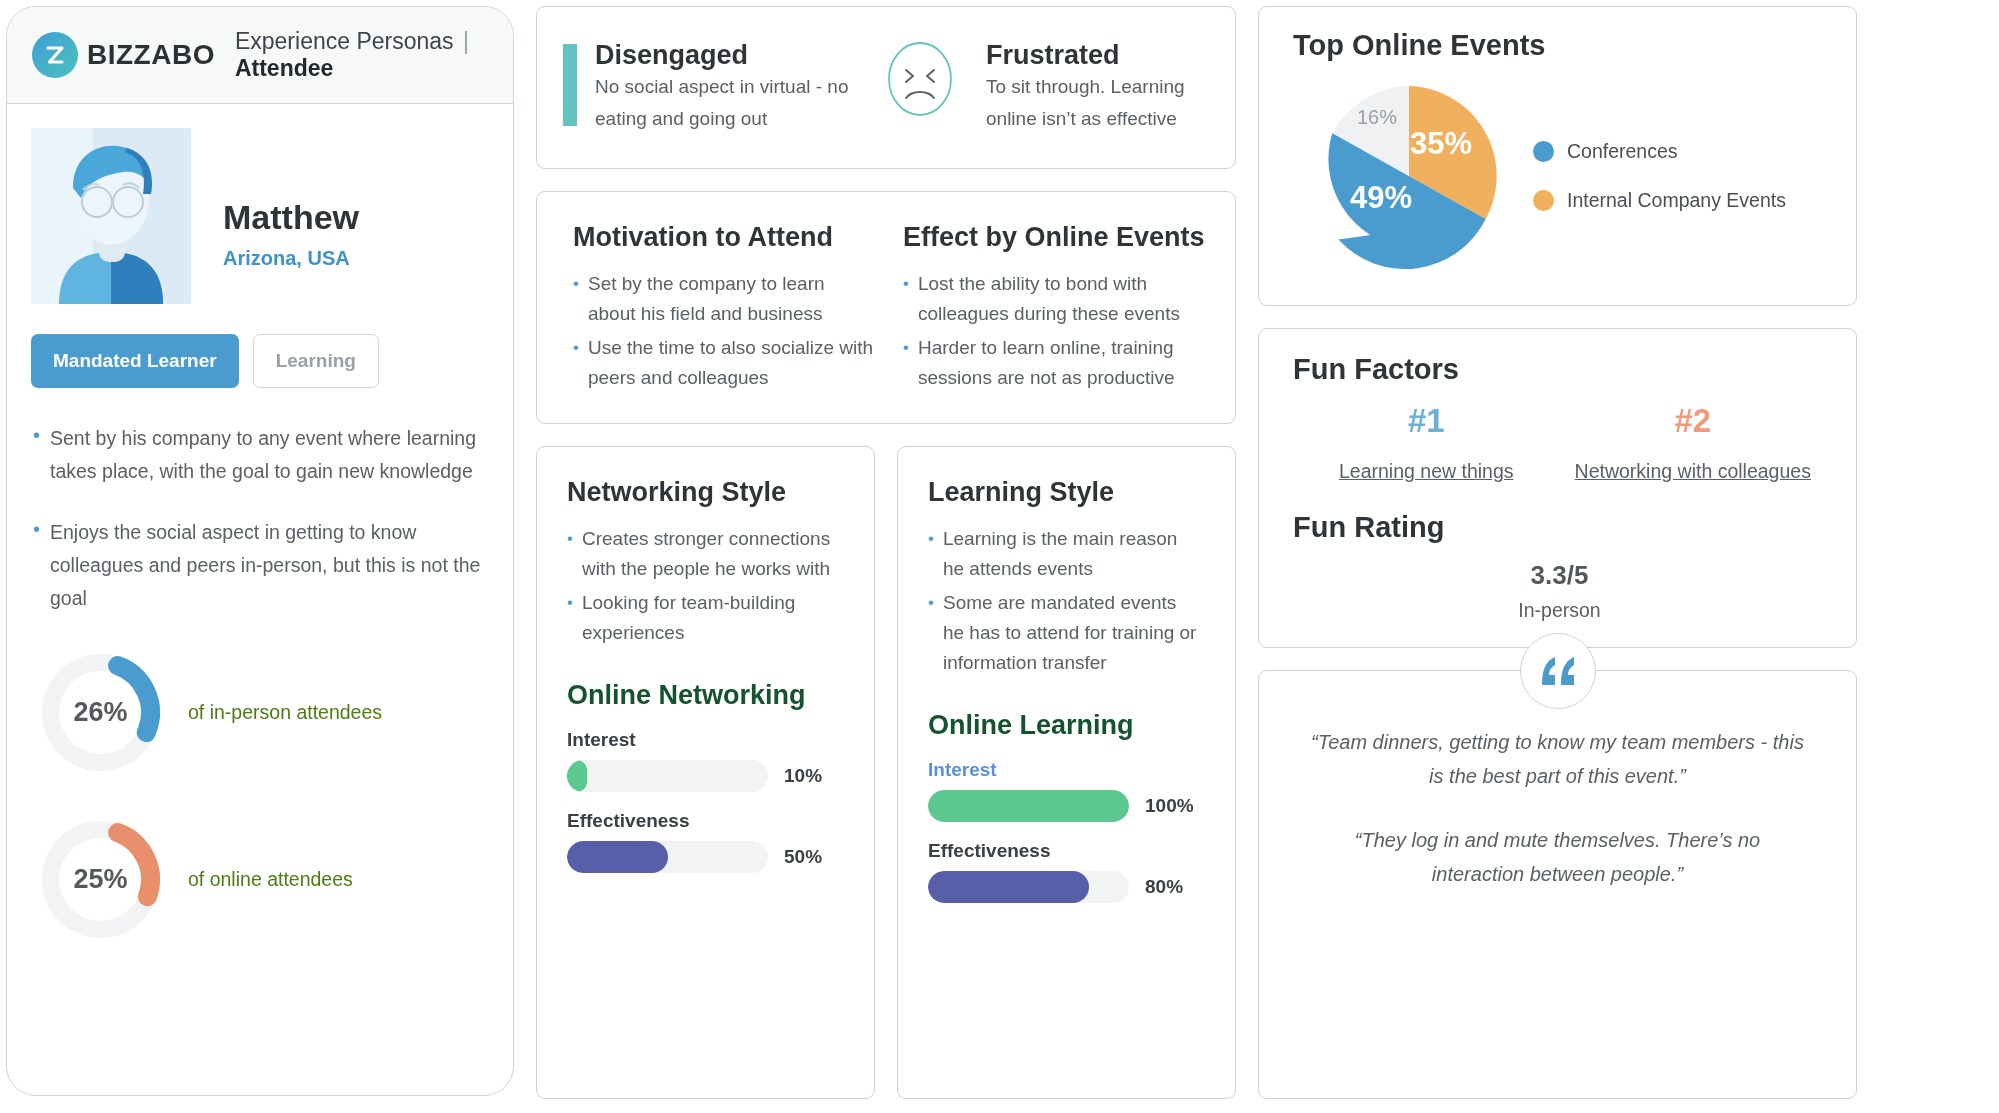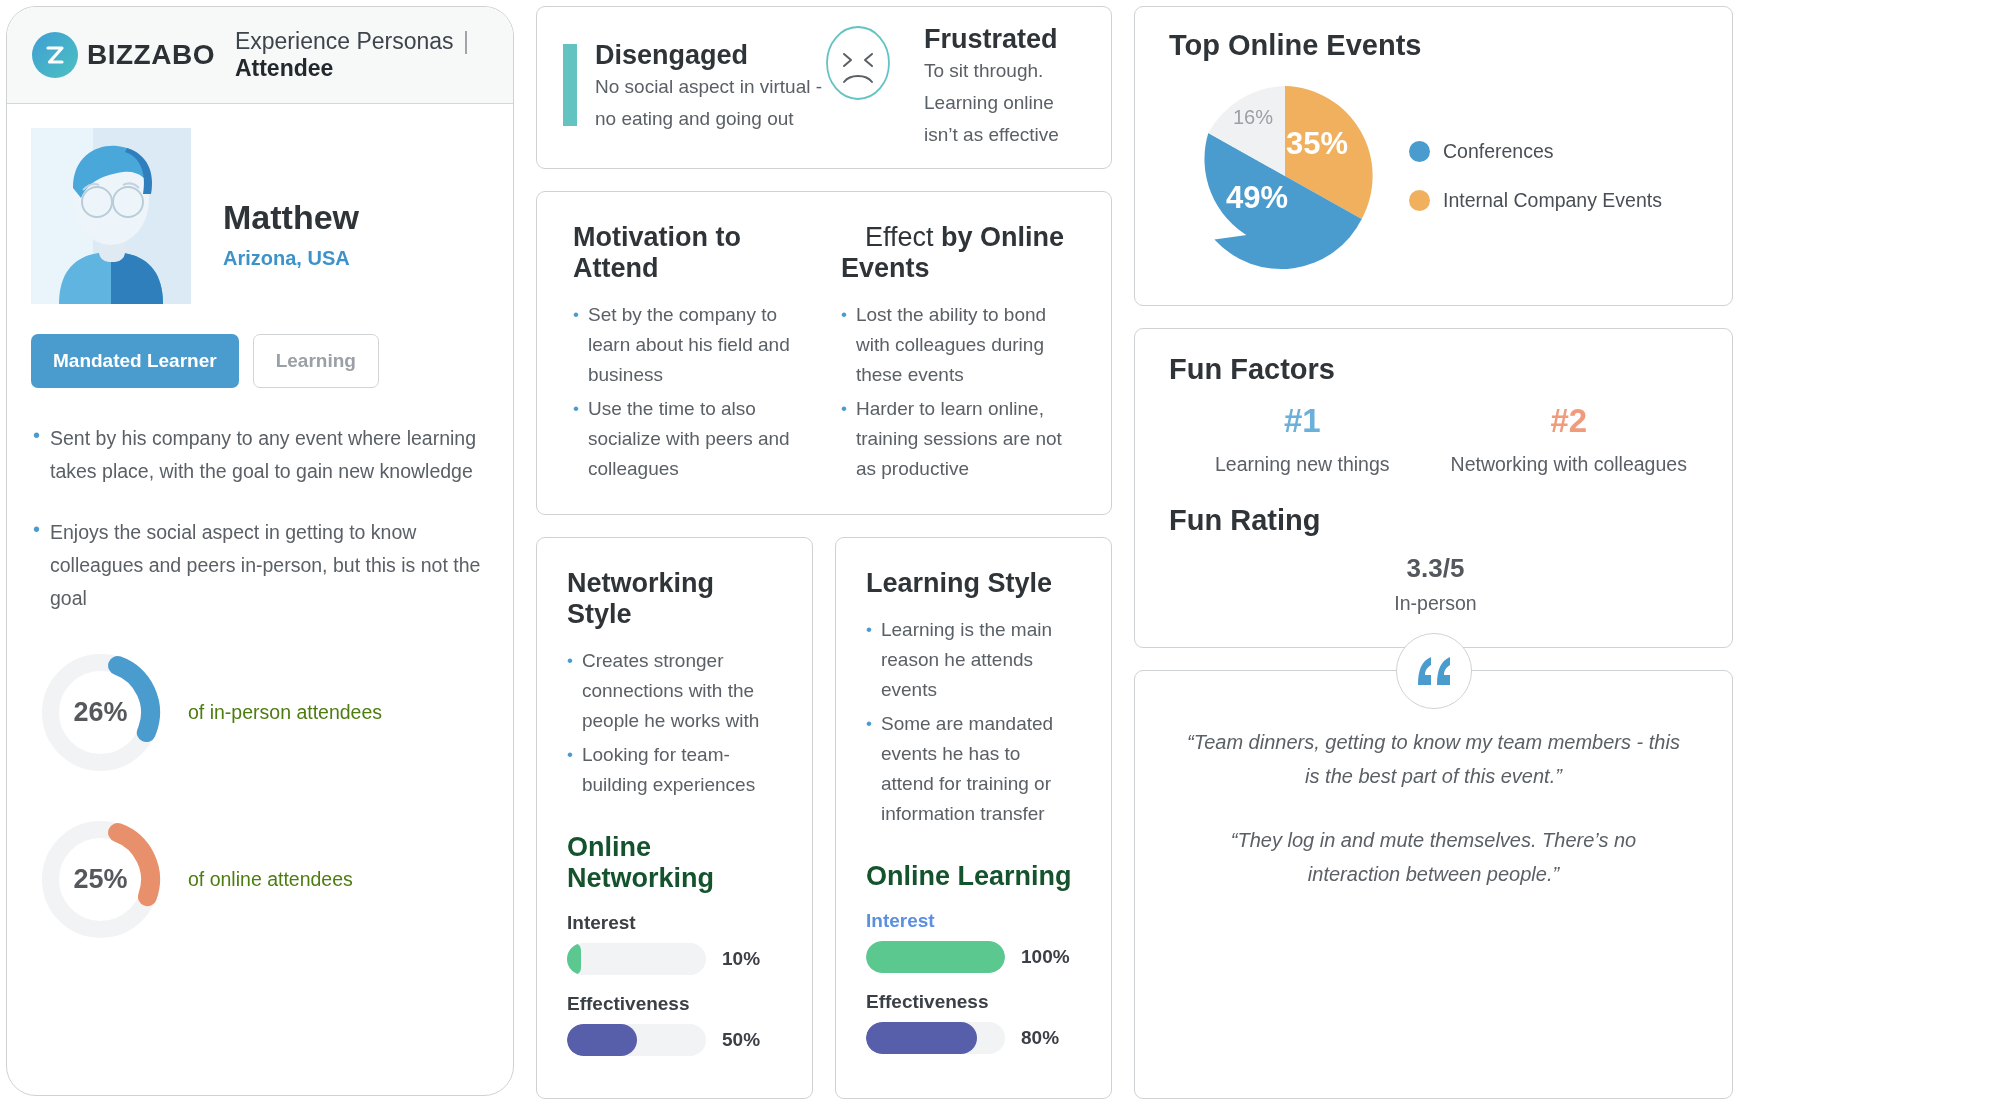--- a/index.html
+++ b/index.html
@@ -73,33 +73,33 @@
   .donut-row { display: flex; align-items: center; gap: 24px; margin-bottom: 40px; }
   .donut { width: 127px; height: 127px; position: relative; flex: none; }
   .donut svg { display:block; }
   .donut-label {
     position: absolute; inset: 0; display: flex; align-items: center;
     justify-content: center; font-size: 27px; font-weight: bold; color: #55595e;
   }
   .donut-caption { font-size: 19.5px; color: #4d7c0f; }
 
   
-  .col-mid { width: 576px; display: flex; flex-direction: column; gap: 22px; }
+  .col-mid { width: 700px; display: flex; flex-direction: column; gap: 22px; }
   .mood-card { height: 163px; display: flex; align-items: center; padding: 0 26px; }
   .mood { flex: 1; display: flex; align-items: flex-start; gap: 18px; }
   .mood-bar { width: 14px; height: 82px; background: #62c3c1; flex: none; margin-top: 4px; }
   .mood-h { font-size: 27px; font-weight: bold; color: #2f3439; }
   .mood-p { font-size: 19px; line-height: 32px; color: #5a6066; }
   .face { width: 68px; height: 78px; flex: none; margin-right: 14px; }
 
   .two-card { padding: 30px 30px 26px 36px; }
   .two-grid { display: flex; gap: 28px; }
   .two-col { flex: 1; }
   .h-title { font-size: 27px; font-weight: bold; color: #2f3439; margin-bottom: 16px; }
-  .h-title .lt { font-weight: normal; margin-left: 24px; }
+  .h-title .lt { font-weight: bold; }
   .li { display: flex; gap: 9px; margin-bottom: 4px; }
   .li .d { color: #4a9ccf; font-size: 17px; line-height: 30px; flex: none; }
   .li .t { font-size: 19px; line-height: 30px; color: #5a6066; }
 
   .style-row { display: flex; gap: 22px; flex: 1; }
   .style-card { flex: 1; padding: 30px 36px 24px 30px; display: flex; flex-direction: column; }
   .sub-title { font-size: 27px; font-weight: bold; color: #14532d; margin: 28px 0 18px; }
   .bar-label { font-size: 19px; font-weight: bold; color: #3b4046; margin-bottom: 9px; }
   .bar-label.accent { color: #5b8fe0; }
   .bar-row { display: flex; align-items: center; gap: 16px; margin-bottom: 18px; }
@@ -118,21 +118,21 @@
   .swatch { width: 21px; height: 21px; border-radius: 50%; flex: none; margin-top: 3px; }
   .leg-txt { font-size: 19.5px; line-height: 27px; color: #4a4f55; }
 
   .fun-card { height: 320px; padding: 24px 30px 0 34px; }
   .fun-h { font-size: 29px; font-weight: bold; color: #2f3439; }
   .fun-grid { display: flex; margin-top: 16px; }
   .fun-cell { flex: 1; text-align: center; }
   .rank { font-size: 33px; font-weight: bold; }
   .rank.blue { color: #6bb0d8; }
   .rank.coral { color: #ef9b7c; }
-  .rank-sub { font-size: 19.5px; line-height: 28px; color: #5a6066; margin-top: 10px; }
+  .rank-sub { font-size: 19.5px; line-height: 28px; color: #5a6066; margin-top: 17px; text-decoration: underline; }
   .rating-h { font-size: 29px; font-weight: bold; color: #2f3439; margin-top: 26px; }
   .rating-grid { display: flex; margin-top: 16px; }
   .rating-val { font-size: 26px; font-weight: bold; color: #53585e; }
   .rating-sub { font-size: 19.5px; color: #5a6066; margin-top: 8px; }
 
   .quote-card { flex: 1; position: relative; padding: 54px 48px 0 48px; }
   .quote-badge {
     position: absolute; top: -38px; left: 50%; transform: translateX(-50%);
     width: 76px; height: 76px; border-radius: 50%; background: #fff;
     border: 1px solid #cfd2d5; display: flex; align-items: center; justify-content: center;

